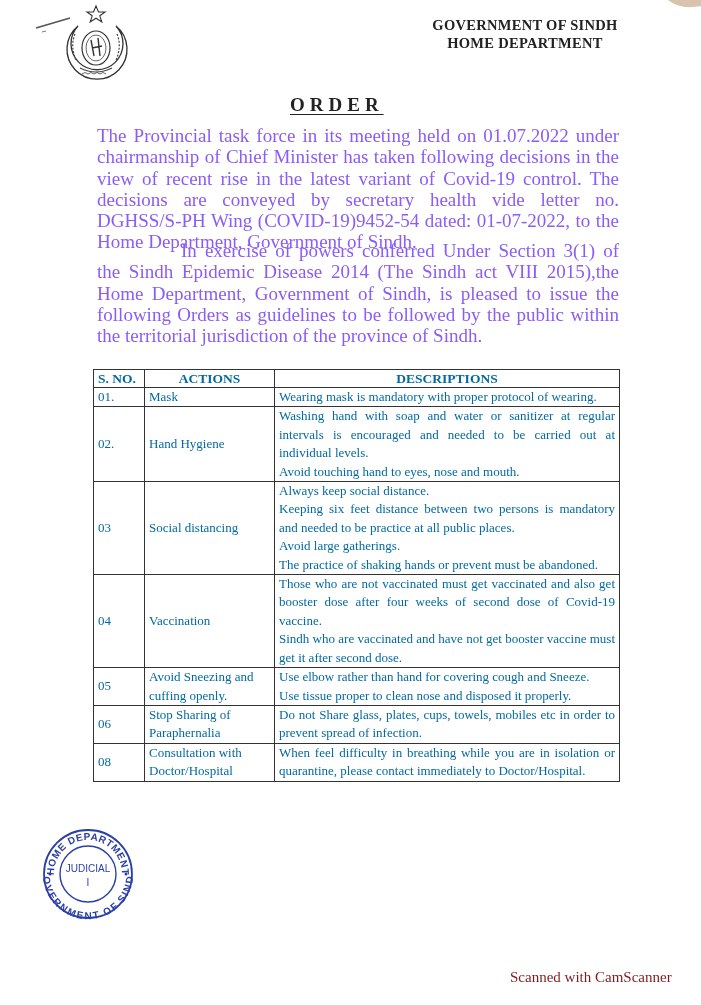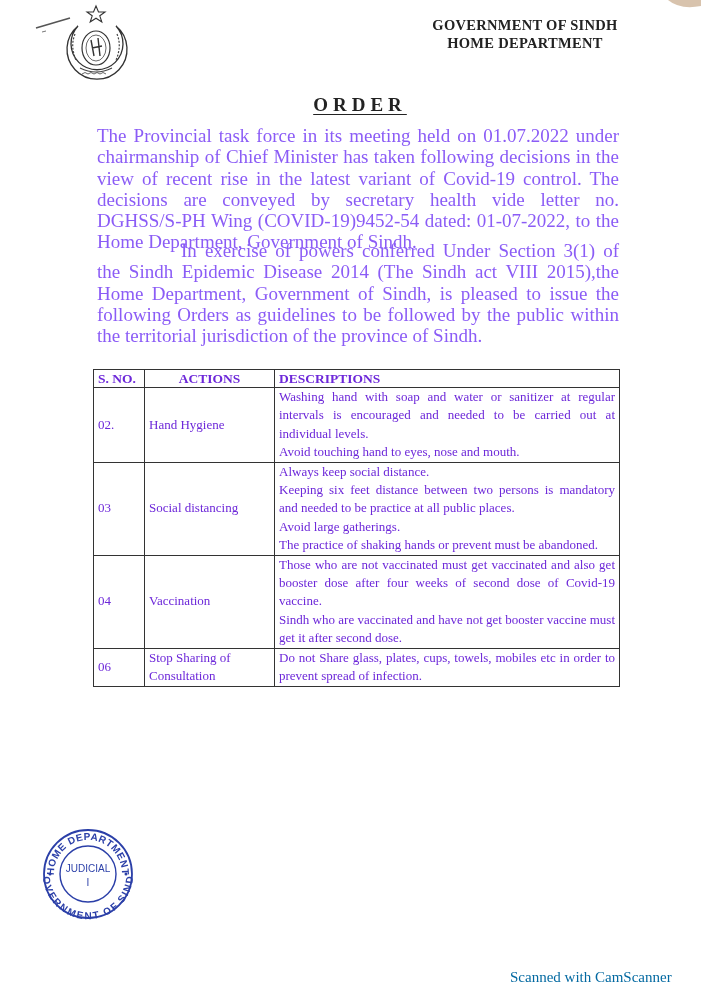--- a/index.html
+++ b/index.html
@@ -7,37 +7,37 @@
     width: 701px; height: 1005px; background: #ffffff; position: relative; overflow: hidden;
     font-family: "Liberation Serif", "DejaVu Serif", serif; color: #1a1a1a;
   }
   .abs { position: absolute; }
   #emblem { left: 58px; top: 4px; width: 76px; height: 84px; }
   #pen-mark { left: 34px; top: 14px; width: 40px; height: 20px; }
   #corner-smudge { left: 660px; top: 0px; width: 41px; height: 12px; }
   .gov-head { left: 420px; width: 210px; text-align: center; font-size: 14.5px; font-weight: bold; letter-spacing: 0.3px; color: #222; }
   #gov-line1 { top: 17px; }
   #gov-line2 { top: 35px; }
-  #order-title { left: 290px; top: 94px; width: 140px; text-align: center; font-size: 19px; font-weight: bold; letter-spacing: 5px; text-decoration: underline; text-underline-offset: 3px; color: #222; }
+  #order-title { left: 290px; top: 94px; width: 140px; font-size: 19px; font-weight: bold; letter-spacing: 5px; text-decoration: underline; text-underline-offset: 3px; color: #222; }
   .para { left: 97px; width: 522px; font-size: 19px; line-height: 21.3px; text-align: justify; color: #8b5cf6; }
   #para1 { top: 125px; }
   #para2 { top: 240px; text-indent: 84px; }
 
-  #orders-table { left: 93px; top: 369px; width: 527px; border-collapse: collapse; font-size: 13px; line-height: 18.4px; color: #6d28d9; }
+  #orders-table { left: 93px; top: 369px; width: 527px; border-collapse: collapse; font-size: 13px; line-height: 18.4px; color: #0369a1; }
   #orders-table td, #orders-table th { border: 1px solid #333; vertical-align: middle; padding: 0 4px; }
   #orders-table th { font-weight: bold; font-size: 13.5px; height: 17px; line-height: 16px; }
   #orders-table th.sno { text-align: left; }
   #orders-table .c1 { width: 42px; }
   #orders-table .c2 { width: 121px; }
   #orders-table .c3 { text-align: justify; }
   #orders-table td.c2 { text-align: left; }
   .desc-line { display: block; }
 
   #stamp { left: 40px; top: 828px; width: 96px; height: 92px; }
-  #footer-scanned { left: 510px; top: 969px; font-size: 15px; color: #0369a1; font-family: "Liberation Serif", serif; }
+  #footer-scanned { left: 510px; top: 969px; font-size: 15px; color: #7f1d1d; font-family: "Liberation Serif", serif; }
 </style>
 </head>
 <body>
 
 <svg id="pen-mark" class="abs" viewBox="0 0 40 20">
   <line x1="2" y1="14" x2="36" y2="4" stroke="#555" stroke-width="1.6"></line>
   <line x1="8" y1="18" x2="12" y2="17" stroke="#777" stroke-width="1"></line>
 </svg>
 
 <svg id="emblem" class="abs" viewBox="0 0 76 84">
@@ -61,24 +61,31 @@
 <div id="order-title" class="abs">ORDER</div>
 
 <div id="para1" class="abs para">The Provincial task force in its meeting held on 01.07.2022 under chairmanship of Chief Minister has taken following decisions in the view of recent rise in the latest variant of Covid-19 control. The decisions are conveyed by secretary health vide letter no. DGHSS/S-PH Wing (COVID-19)9452-54 dated: 01-07-2022, to the Home Department, Government of Sindh.</div>
 <div id="para2" class="abs para">In exercise of powers conferred Under Section 3(1) of the Sindh Epidemic Disease 2014 (The Sindh act VIII 2015),the Home Department, Government of Sindh, is pleased to issue the following Orders as guidelines to be followed by the public within the territorial jurisdiction of the province of Sindh.</div>
 
 <table id="orders-table" class="abs">
   <thead>
     <tr>
       <th class="c1 sno">S. NO.</th>
       <th class="c2">ACTIONS</th>
-      <th class="c3" style="text-align:left">DESCRIPTIONS</th>
+      <th class="c3" style="text-align:center">DESCRIPTIONS</th>
     </tr>
   </thead>
   <tbody id="table-body">
+      <tr>
+        <td class="c1">01.</td>
+        <td class="c2">Mask</td>
+        <td class="c3">
+          <span class="desc-line">Wearing mask is mandatory with proper protocol of wearing.</span>
+        </td>
+      </tr>
       <tr>
         <td class="c1">02.</td>
         <td class="c2">Hand Hygiene</td>
         <td class="c3">
           <span class="desc-line">Washing hand with soap and water or sanitizer at regular intervals is encouraged and needed to be carried out at individual levels.</span>
           <span class="desc-line">Avoid touching hand to eyes, nose and mouth.</span>
         </td>
       </tr>
       <tr>
         <td class="c1">03</td>
@@ -92,24 +99,39 @@
       </tr>
       <tr>
         <td class="c1">04</td>
         <td class="c2">Vaccination</td>
         <td class="c3">
           <span class="desc-line">Those who are not vaccinated must get vaccinated and also get booster dose after four weeks of second dose of Covid-19 vaccine.</span>
           <span class="desc-line">Sindh who are vaccinated and have not get booster vaccine must get it after second dose.</span>
         </td>
       </tr>
       <tr>
+        <td class="c1">05</td>
+        <td class="c2">Avoid Sneezing and cuffing openly.</td>
+        <td class="c3">
+          <span class="desc-line">Use elbow rather than hand for covering cough and Sneeze.</span>
+          <span class="desc-line">Use tissue proper to clean nose and disposed it properly.</span>
+        </td>
+      </tr>
+      <tr>
         <td class="c1">06</td>
-        <td class="c2">Stop Sharing of Consultation</td>
+        <td class="c2">Stop Sharing of Paraphernalia</td>
         <td class="c3">
           <span class="desc-line">Do not Share glass, plates, cups, towels, mobiles etc in order to prevent spread of infection.</span>
+        </td>
+      </tr>
+      <tr>
+        <td class="c1">08</td>
+        <td class="c2">Consultation with Doctor/Hospital</td>
+        <td class="c3">
+          <span class="desc-line">When feel difficulty in breathing while you are in isolation or quarantine, please contact immediately to Doctor/Hospital.</span>
         </td>
       </tr>
     </tbody>
 </table>
 
 <svg id="stamp" class="abs" viewBox="0 0 96 92">
   <defs>
     <path id="stamp-top-arc" d="M14,46 A34,34 0 0,1 82,46"></path>
     <path id="stamp-bottom-arc" d="M10,46 A38,38 0 0,0 86,46"></path>
   </defs>

